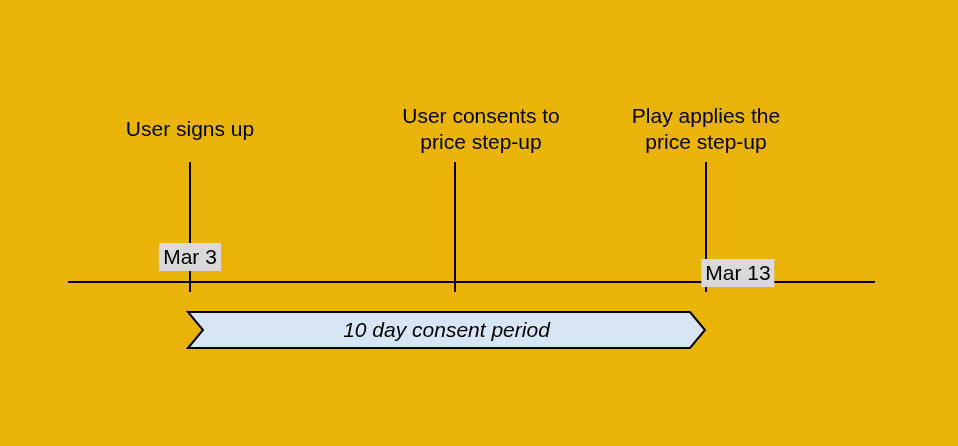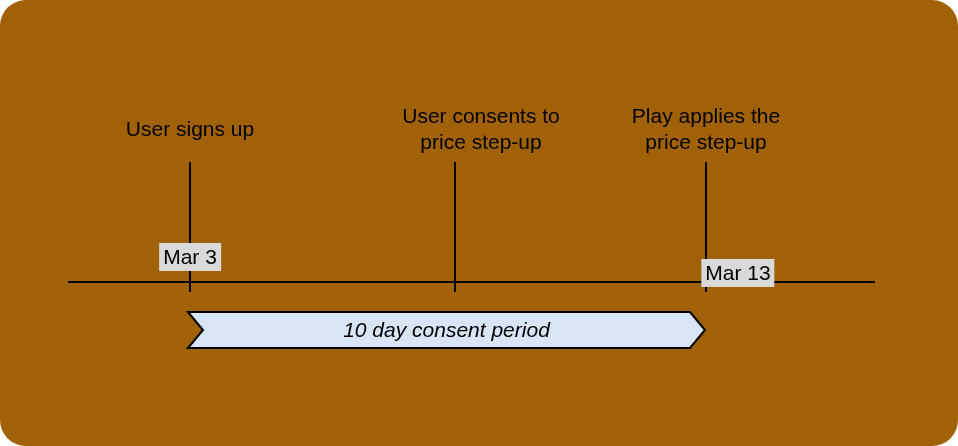--- a/index.html
+++ b/index.html
@@ -4,25 +4,24 @@
 <style>
   html, body {
     margin: 0;
     padding: 0;
     background: #ffffff;
   }
   .canvas {
     position: relative;
     width: 958px;
     height: 446px;
-    background: #a16207;
+    background: #eab308;
     overflow: hidden;
     font-family: "Liberation Sans", sans-serif;
     color: #000000;
-    border-radius: 26px;
   }
 
   
   .axis-line {
     position: absolute;
     left: 68px;
     top: 281px;
     width: 807px;
     height: 2px;
     background: #000000;

